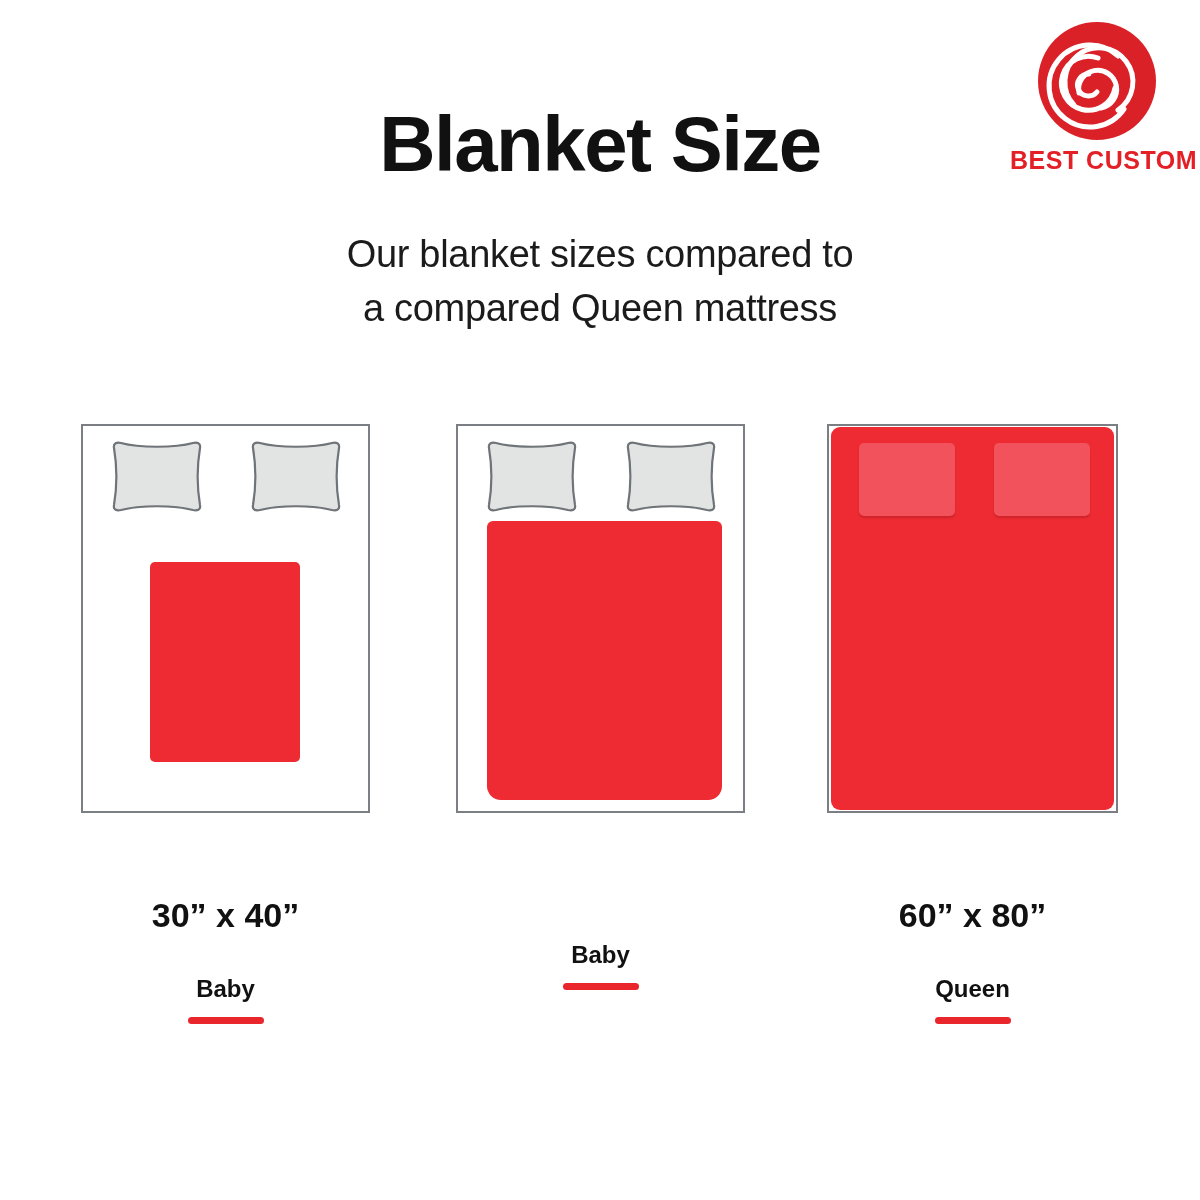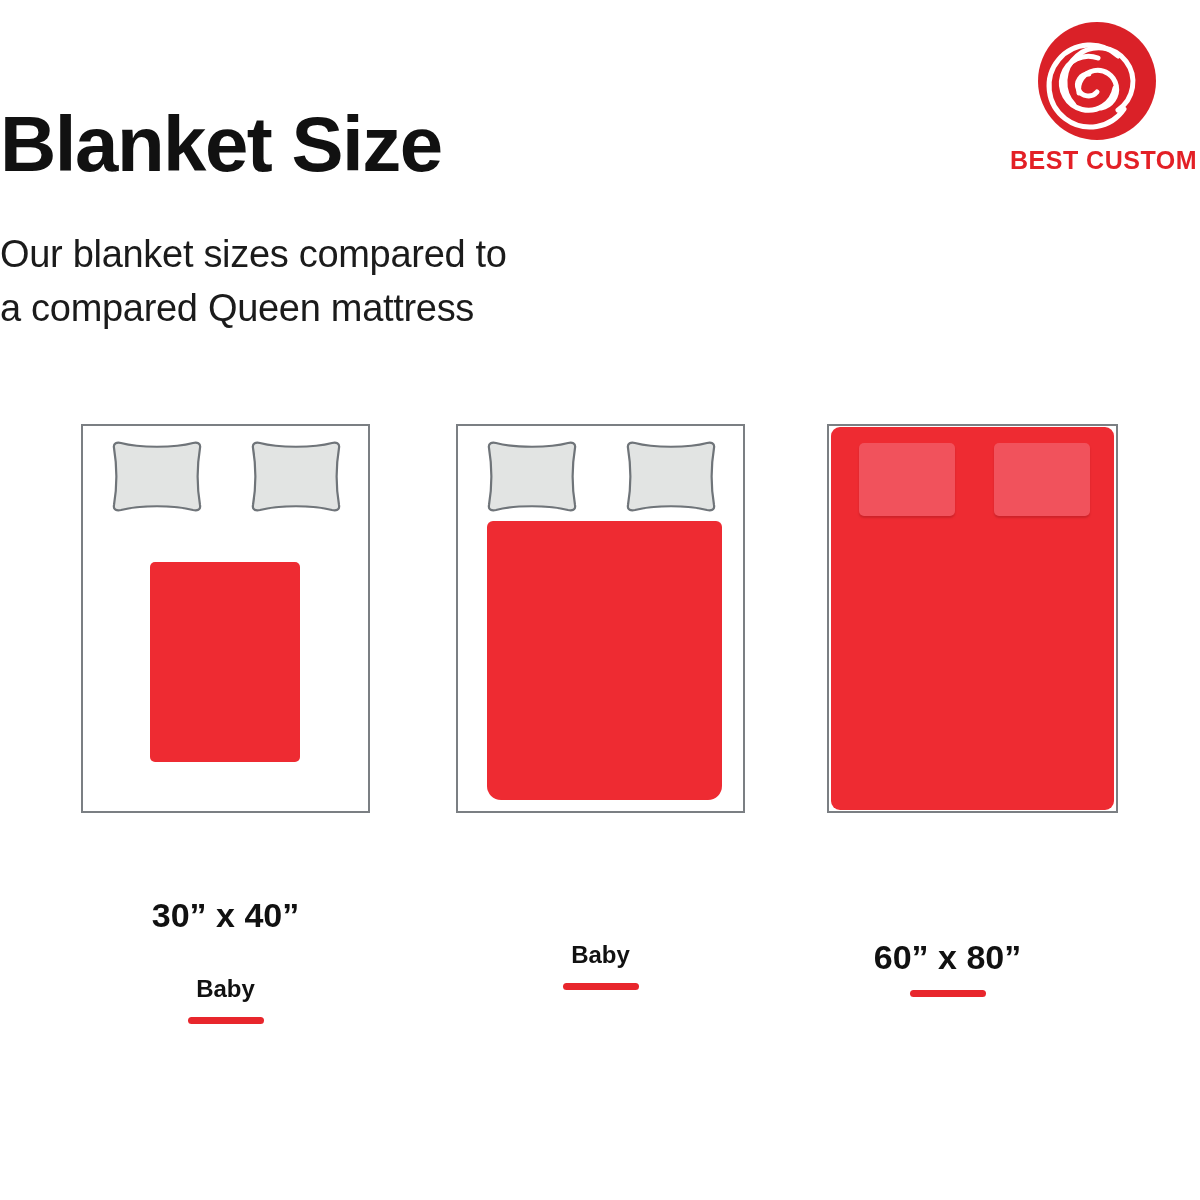--- a/index.html
+++ b/index.html
@@ -47,32 +47,33 @@
     line-height: 1;
     white-space: nowrap;
   }
 
   
   #page-title {
     position: absolute;
     left: 0;
     top: 105px;
     width: 1200px;
+    text-align: center;
     font-size: 78px;
     font-weight: 800;
     color: #111111;
     letter-spacing: -1.5px;
     line-height: 1;
   }
   #page-subtitle {
     position: absolute;
     left: 0;
     top: 228px;
     width: 1200px;
-    text-align: left;
+    text-align: center;
     font-size: 38px;
     font-weight: 300;
     color: #1b1b1b;
     line-height: 1.42;
     letter-spacing: -0.3px;
   }
   #page-subtitle .sub-line { display: block; }
 
   
   #beds-row {
@@ -234,16 +235,17 @@
   <div class="caption-dims">30” x 40”</div>
   <div class="caption-name">Baby</div>
   <div class="caption-rule"></div>
 </div>
 
 <div class="caption-block" style="left:456px; width:289px;">
   <div class="caption-name">Baby</div>
   <div class="caption-rule"></div>
 </div>
 
-<div class="caption-block" style="left:802px; width:291px;margin-top:42px;">
+<div class="caption-block" style="left:827px; width:291px;">
   <div class="caption-dims">60” x 80”</div>
+  <div class="caption-name">Queen</div>
   <div class="caption-rule"></div>
 </div>
 
 </body></html>

